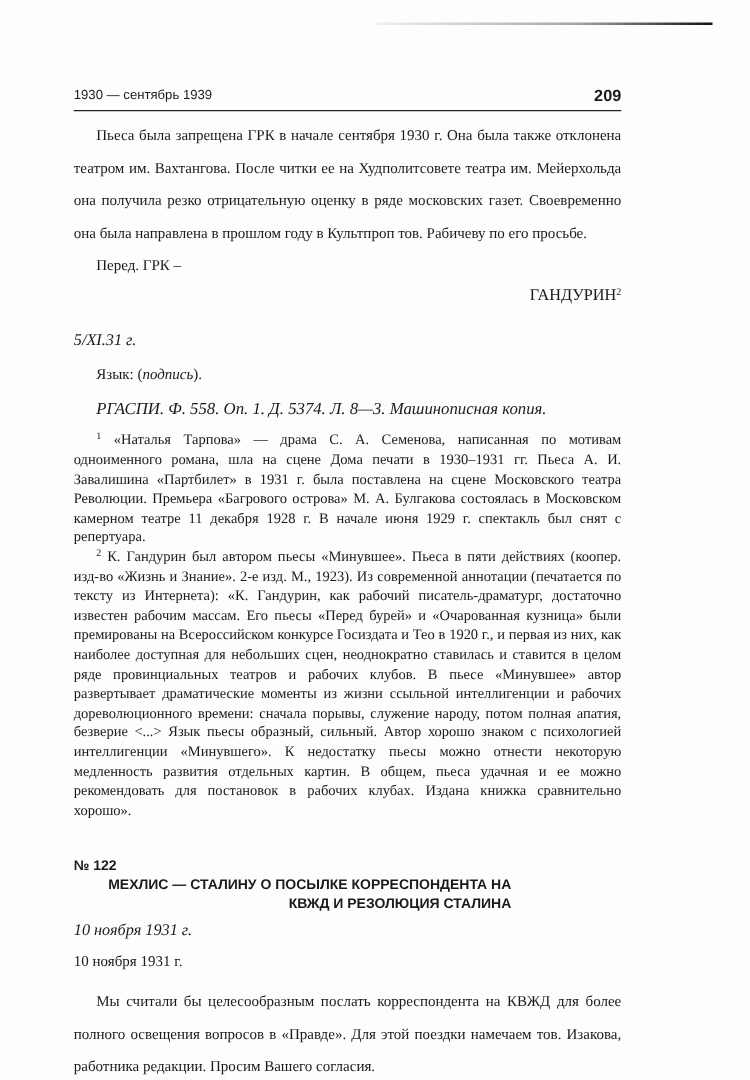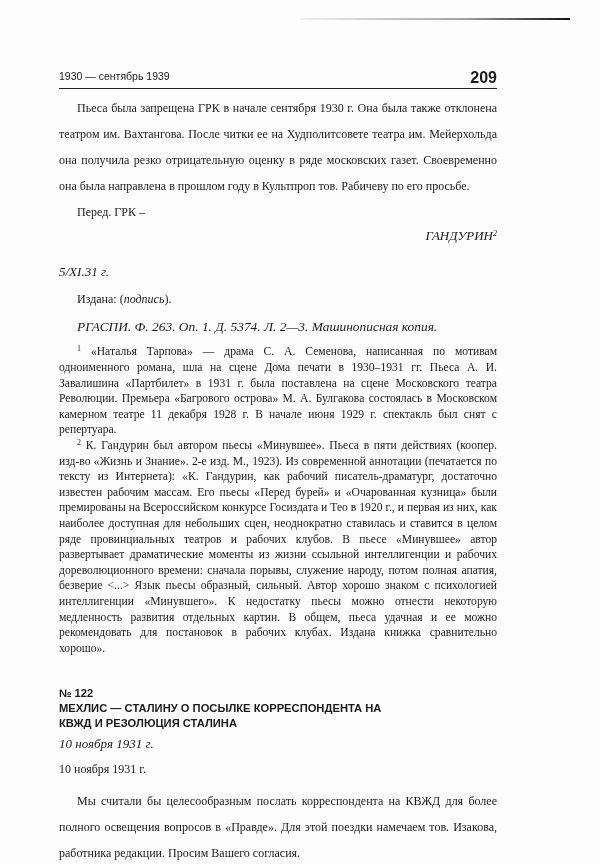--- a/index.html
+++ b/index.html
@@ -4,55 +4,55 @@
 <style>
   html, body { margin: 0; padding: 0; background: #fdfdfd; }
   body { width: 600px; height: 864px; position: relative; overflow: hidden;
          font-family: "Liberation Serif", "DejaVu Serif", serif; color: #1a1a1a; }
   .scan-line { position: absolute; left: 300px; top: 18px; width: 270px; height: 2px;
                background: linear-gradient(90deg, rgba(0,0,0,0.05), rgba(0,0,0,0.35) 60%, #111 100%); }
   .page { position: absolute; left: 59px; top: 70px; width: 438px; }
   .running-head { position: relative; height: 16px; font-family: "Liberation Sans", "DejaVu Sans", sans-serif;
                   font-size: 11px; border-bottom: 1.2px solid #222; padding-bottom: 2px; }
   .running-head .rh-title { position: absolute; left: 0; right: 0; text-align: left; top: 0; font-size: 10.5px; }
-  .running-head .rh-num { position: absolute; right: 0; top: -1px; font-weight: bold; font-size: 16px; }
+  .running-head .rh-num { position: absolute; right: 0; top: -1px; font-weight: bold; font-size: 13px; }
   p { margin: 0; }
   .body-text { font-size: 12px; line-height: 26px; text-align: justify; }
   .indent { text-indent: 18px; }
   .block { margin-top: 6px; }
-  .sig { text-align: right; font-style: italic; font-size: 13px; line-height: 18px; }
+  .sig { text-align: right; font-size: 13px; line-height: 18px; }
   .date-it { font-style: italic; font-size: 13px; }
   .archive { font-style: italic; font-size: 13.4px; line-height: 18.4px; text-align: justify; text-indent: 18px; }
   .notes { font-size: 11.6px; line-height: 15.6px; text-align: justify; margin-top: 8px; }
   .notes p { text-indent: 18px; }
   sup { font-size: 8px; line-height: 0; vertical-align: 4px; }
   .doc-head { font-family: "Liberation Sans", "DejaVu Sans", sans-serif; font-weight: bold; font-size: 11.2px;
               line-height: 15px; margin-top: 30px; }
-  .doc-head .title { text-transform: uppercase; width: 350px; }
+  .doc-head .title { text-transform: uppercase; width: 350px; text-align: right; }
   u { text-decoration: underline; text-underline-offset: 2px; }
 </style>
 </head>
 <body>
 
 <div class="scan-line"></div>
 
 <div class="page">
 
   <div class="running-head">
     <span class="rh-title">1930 — сентябрь 1939</span>
     <span class="rh-num">209</span>
   </div>
 
   <div style="margin-top:6px;">
     <p class="body-text indent">Пьеса была запрещена ГРК в начале сентября 1930 г. Она была также отклонена театром им. Вахтангова. После читки ее на Худполитсовете театра им. Мейерхольда она получила резко отрицательную оценку в ряде московских газет. Своевременно она была направлена в прошлом году в Культпроп тов. Рабичеву по его просьбе.</p>
     <p class="body-text indent">Перед. ГРК –</p>
     <p class="sig" style="margin-top:2px;"><span>ГАНДУРИН</span><sup>2</sup></p>
     <p class="date-it" style="margin-top:19px;">5/XI.31 г.</p>
-    <p class="body-text indent block"><span>Издана: (</span><i>подпись</i><span>).</span></p>
-    <p class="archive block">РГАСПИ. Ф. 263. Оп. 1. Д. 5374. Л. 2—3. Машинописная копия.</p>
+    <p class="body-text indent block"><span>Язык: (</span><i>подпись</i><span>).</span></p>
+    <p class="archive block">РГАСПИ. Ф. 558. Оп. 1. Д. 5374. Л. 8—3. Машинописная копия.</p>
   </div>
 
   <div class="notes">
     <p><sup>1</sup> <span>«Наталья Тарпова» — драма С. А. Семенова, написанная по мотивам одноименного романа, шла на сцене Дома печати в 1930–1931 гг. Пьеса А. И. Завалишина «Партбилет» в 1931 г. была поставлена на сцене Московского театра Революции. Премьера «Багрового острова» М. А. Булгакова состоялась в Московском камерном театре 11 декабря 1928 г. В начале июня 1929 г. спектакль был снят с репертуара.</span></p>
     <p><sup>2</sup> <span>К. Гандурин был автором пьесы «Минувшее». Пьеса в пяти действиях (коопер. изд-во «Жизнь и Знание». 2-е изд. М., 1923). Из современной аннотации (печатается по тексту из Интернета): «К. Гандурин, как рабочий писатель-драматург, достаточно известен рабочим массам. Его пьесы «Перед бурей» и «Очарованная кузница» были премированы на Всероссийском конкурсе Госиздата и Тео в 1920 г., и первая из них, как наиболее доступная для небольших сцен, неоднократно ставилась и ставится в целом ряде провинциальных театров и рабочих клубов. В пьесе «Минувшее» автор развертывает драматические моменты из жизни ссыльной интеллигенции и рабочих дореволюционного времени: сначала порывы, служение народу, потом полная апатия, безверие &lt;...&gt; Язык пьесы образный, сильный. Автор хорошо знаком с психологией интеллигенции «Минувшего». К недостатку пьесы можно отнести некоторую медленность развития отдельных картин. В общем, пьеса удачная и ее можно рекомендовать для постановок в рабочих клубах. Издана книжка сравнительно хорошо».</span></p>
   </div>
 
   <div class="doc-head">
     <div>№ 122</div>
     <div class="title">Мехлис — Сталину о посылке корреспондента на КВЖД и резолюция Сталина</div>

